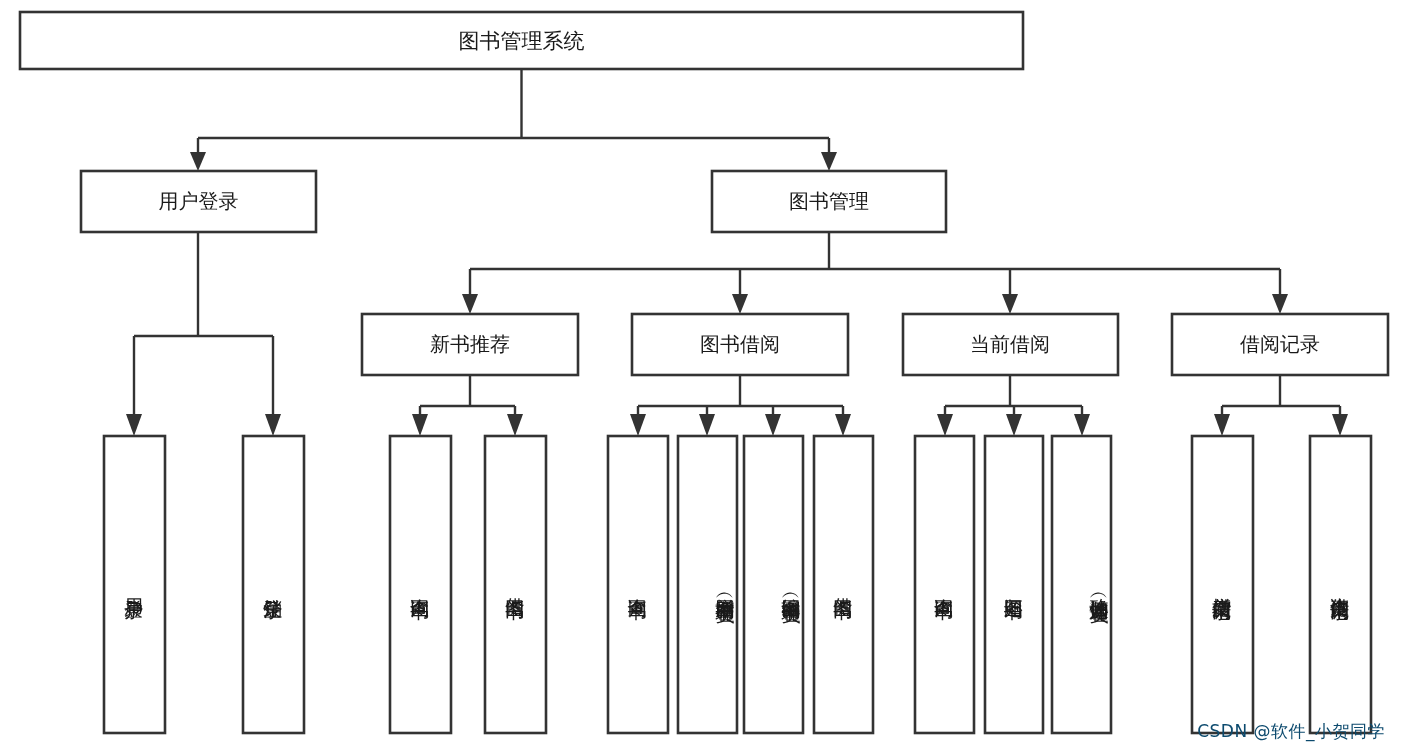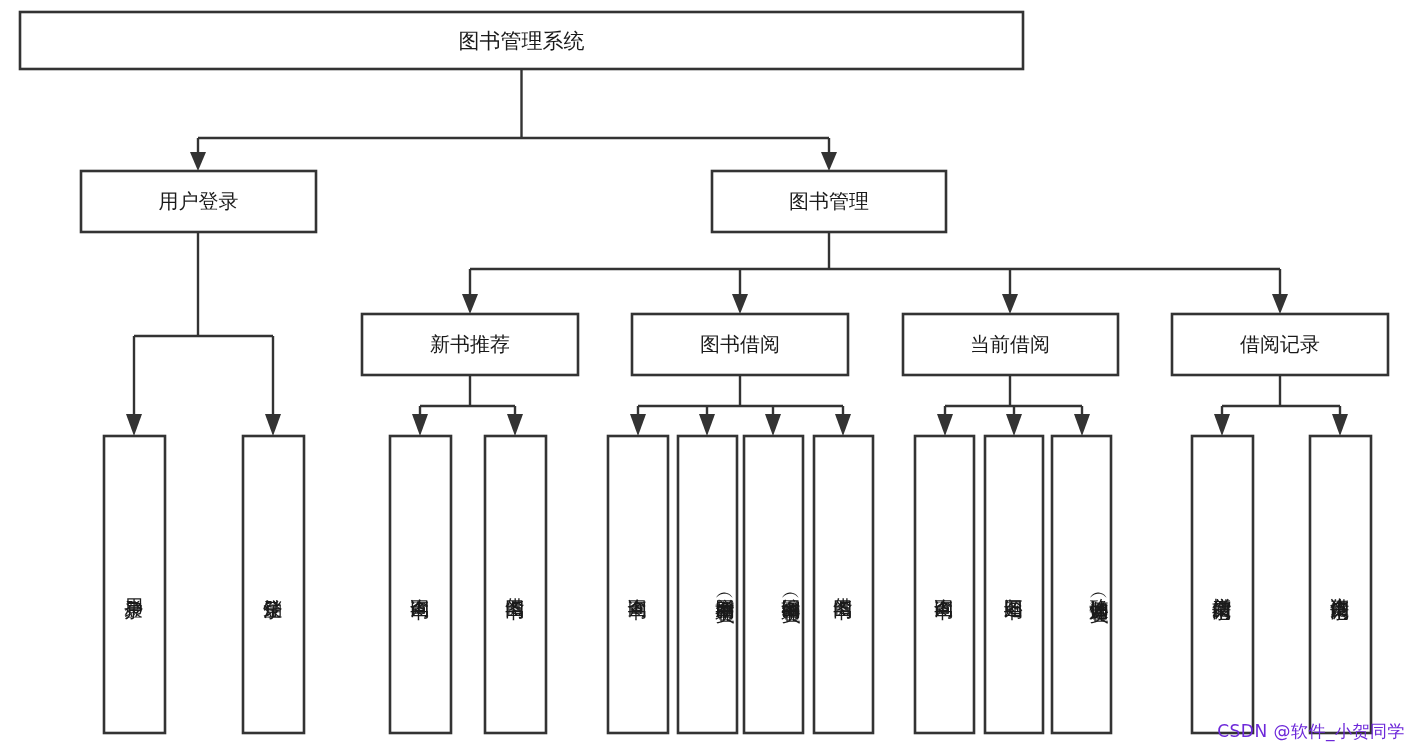--- a/index.html
+++ b/index.html
@@ -68,25 +68,25 @@
     text-orientation: upright;
     letter-spacing: 1px;
     white-space: nowrap;
     display: flex;
     align-items: center;
     justify-content: center;
     pointer-events: none;
   }
   .watermark {
     position: absolute;
-    right: 0;
+    right: 20px;
     bottom: 4px;
     font-family: "DejaVu Sans", "Liberation Sans", sans-serif;
     font-size: 17px;
-    color: #6d28d9;
+    color: #0c4a6e;
     letter-spacing: 0.5px;
     white-space: nowrap;
   }
 </style>
 </head>
 <body>
 
 <div id="diagram-root">
 
   <svg class="flow" viewBox="0 0 1405 747">

